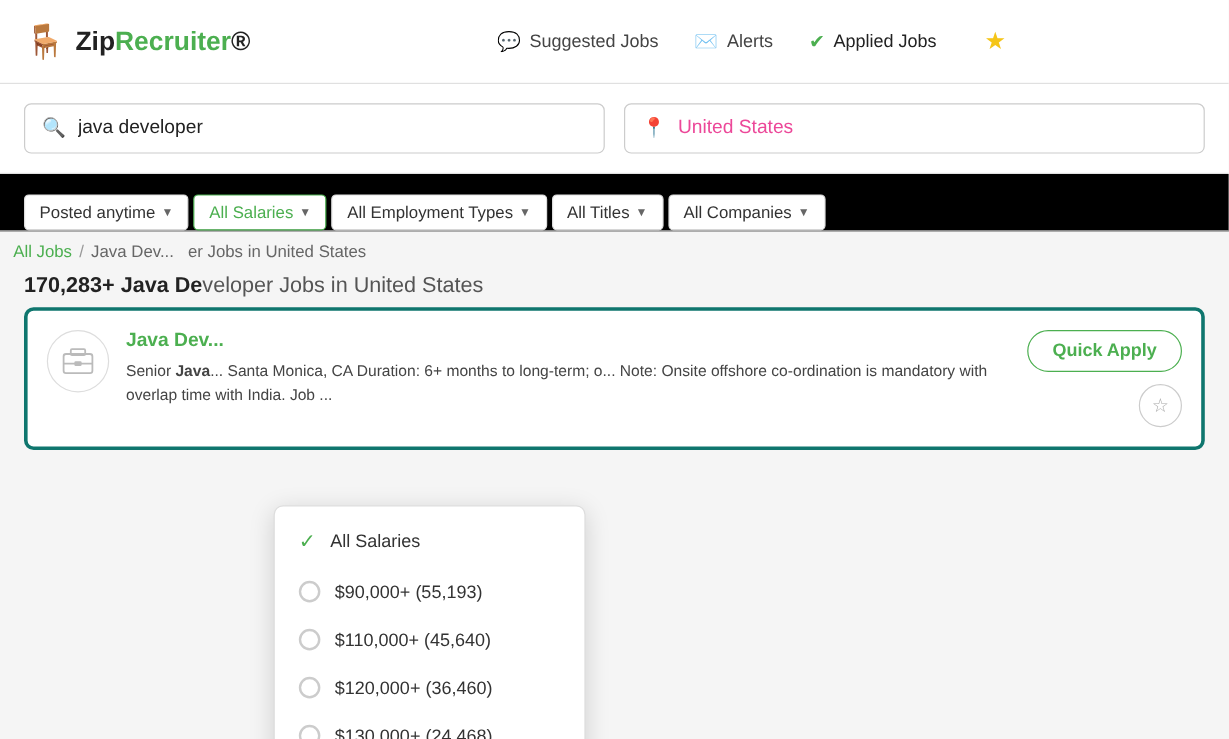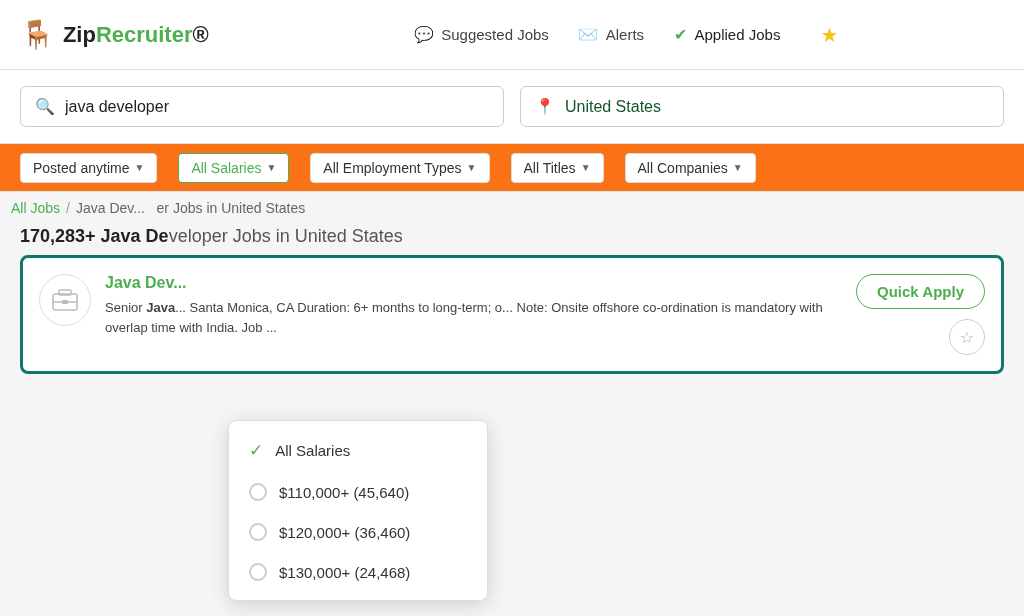--- a/index.html
+++ b/index.html
@@ -86,34 +86,34 @@
       padding: 10px 14px;
       gap: 10px;
       flex: 1;
       background: #fff;
     }
     .location-box .l-icon { color: #aaa; font-size: 16px; }
     .location-box input {
       border: none;
       outline: none;
       font-size: 16px;
-      color: #14532d;
+      color: #ec4899;
       width: 100%;
       background: transparent;
     }
 
     
     .filter-bar {
-      background: #f97316;
+      background: #000000;
       padding: 0 20px;
       border-bottom: 1px solid #e0e0e0;
       display: flex;
-      align-items: center;
+      align-items: flex-end;
       height: 48px;
-      gap: 21px;
+      gap: 4px;
     }
     .filter-btn {
       display: flex;
       align-items: center;
       gap: 5px;
       padding: 6px 12px;
       border: 1px solid #ddd;
       border-radius: 4px;
       background: #fff;
       font-size: 14px;
@@ -348,20 +348,24 @@
   </div>
 
   <div class="dropdown-overlay">
 
     <div class="dropdown-item">
       <span class="check-icon">✓</span>
       <span>All Salaries</span>
     </div>
     <div class="dropdown-item">
       <div class="radio-circle"></div>
+      <span>$90,000+ (55,193)</span>
+    </div>
+    <div class="dropdown-item">
+      <div class="radio-circle"></div>
       <span>$110,000+ (45,640)</span>
     </div>
     <div class="dropdown-item">
       <div class="radio-circle"></div>
       <span>$120,000+ (36,460)</span>
     </div>
     <div class="dropdown-item">
       <div class="radio-circle"></div>
       <span>$130,000+ (24,468)</span>
     </div>

